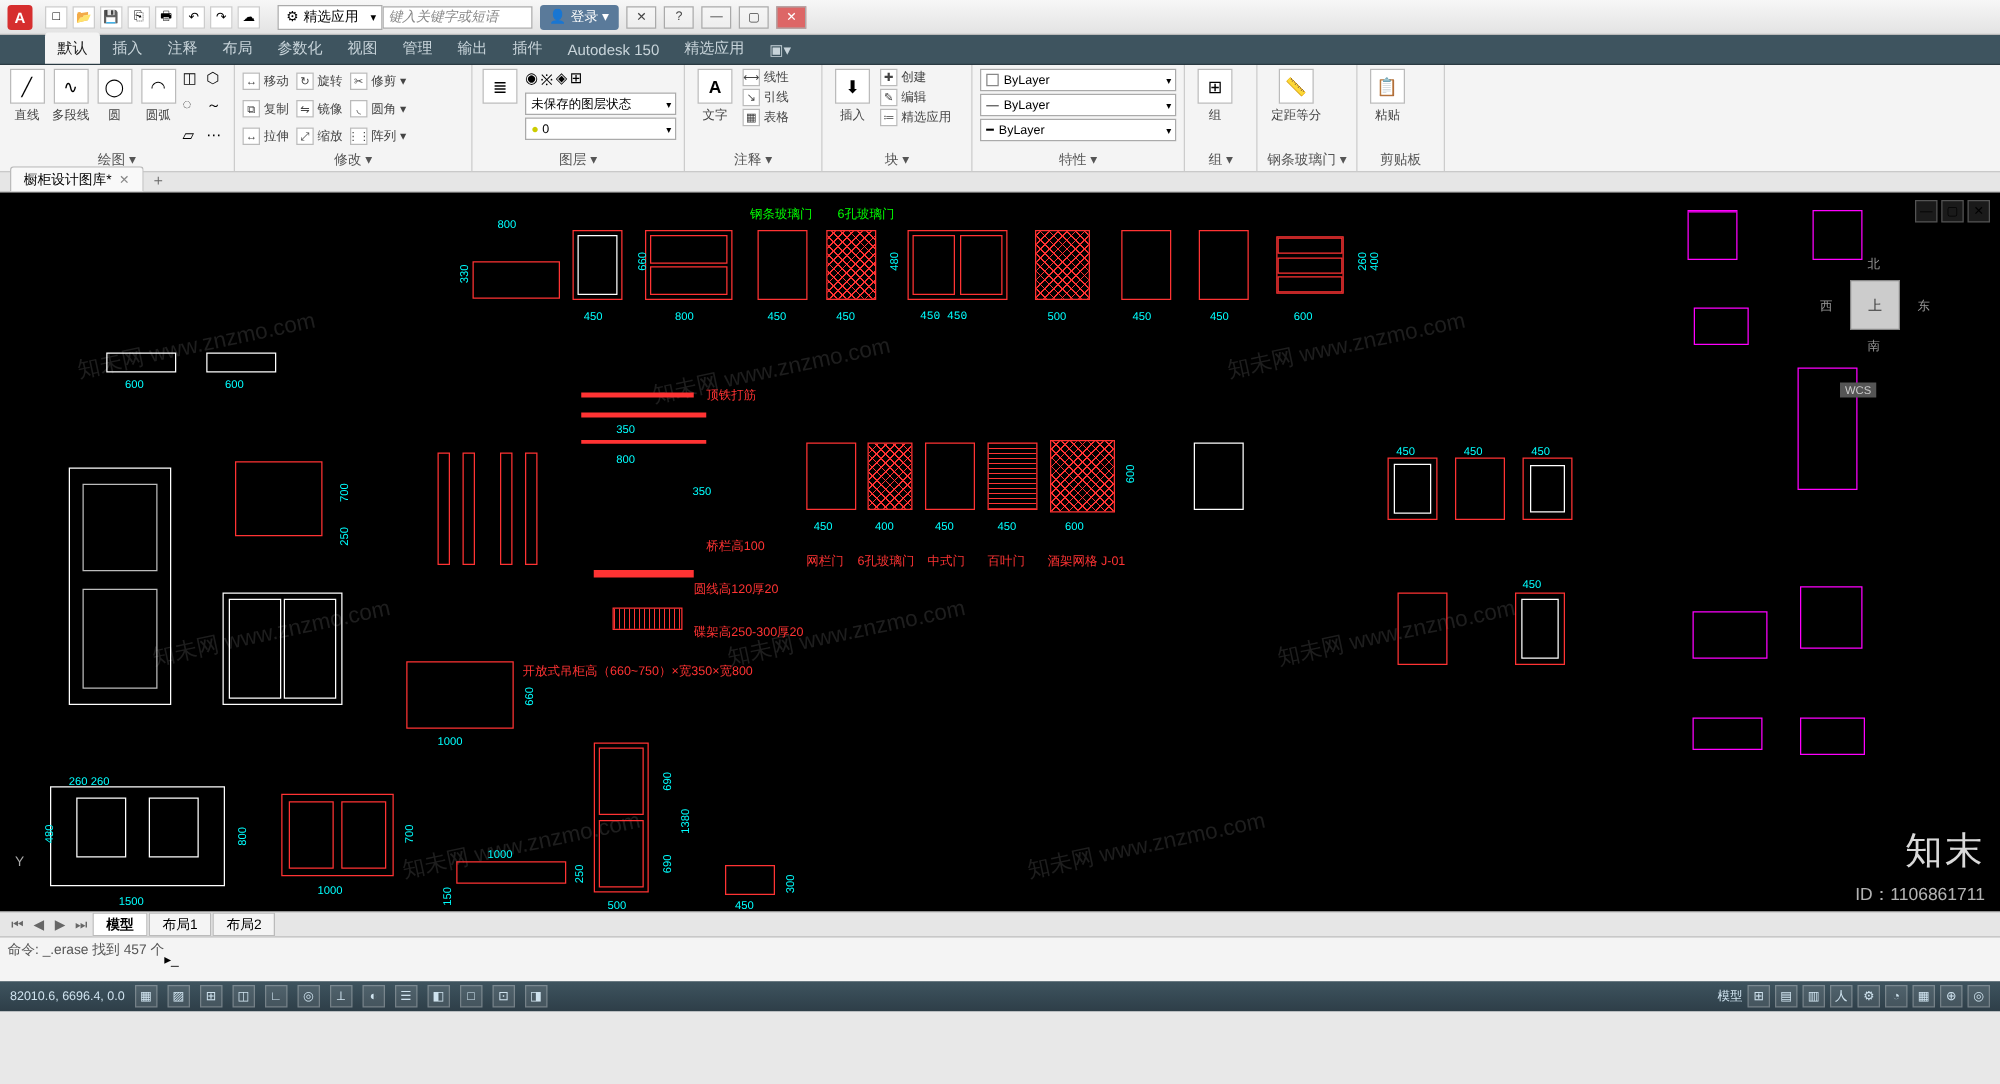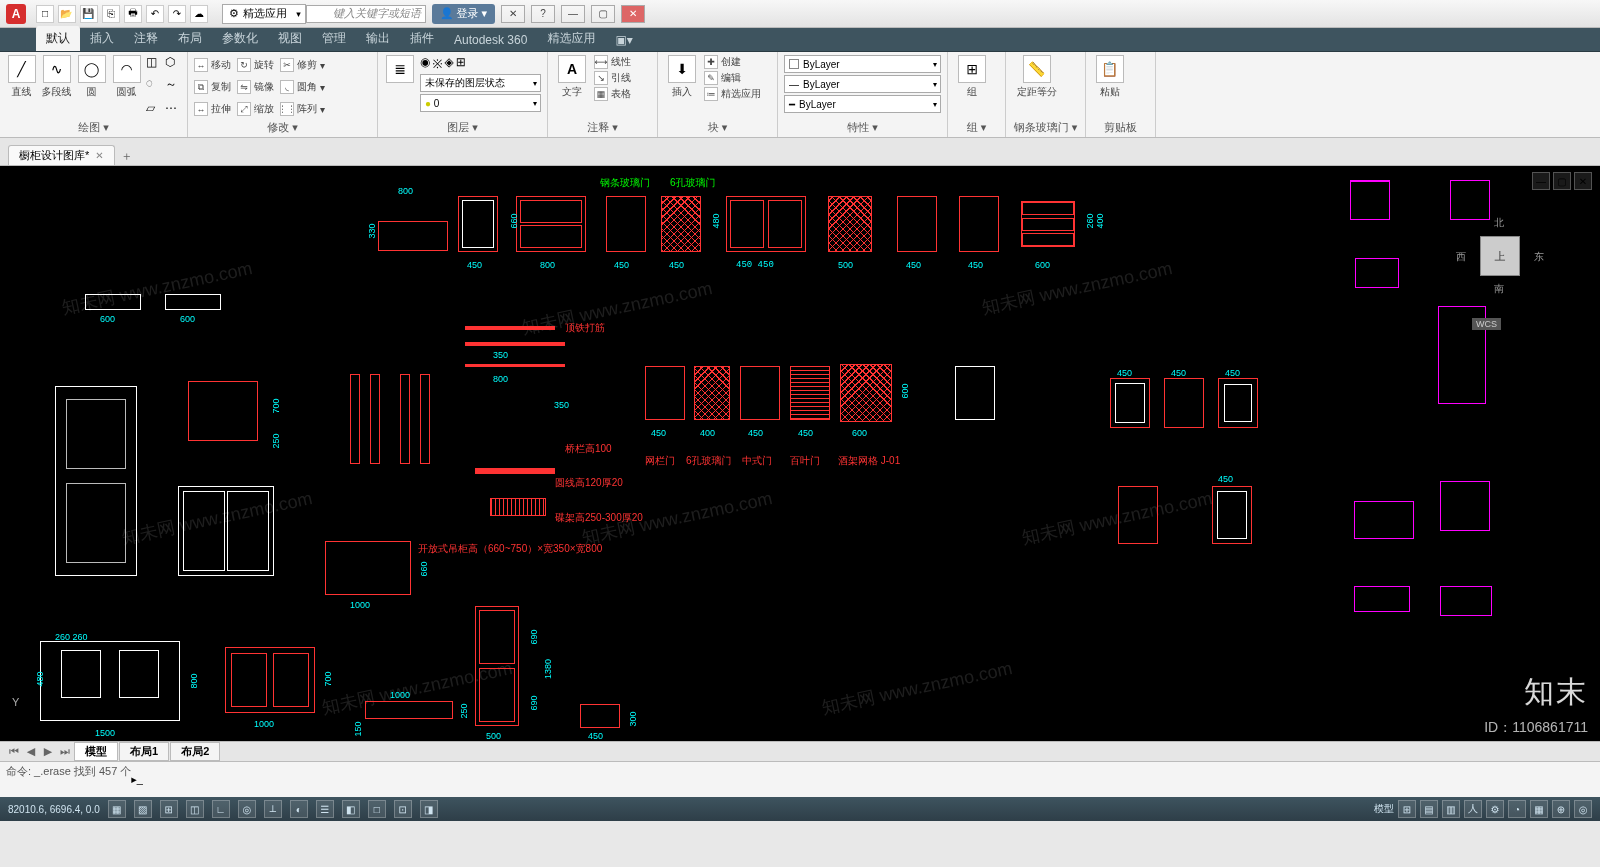--- a/index.html
+++ b/index.html
@@ -5,21 +5,21 @@
   * { box-sizing: border-box; margin: 0; padding: 0; font-family: "Microsoft YaHei", Arial, sans-serif; }
   body { width: 1600px; height: 867px; background: #e8e8e8; overflow: hidden; font-size: 12px; position: relative; }
 
   .titlebar { height: 28px; background: linear-gradient(#f7f7f7,#e3e3e3); display: flex; align-items: center; border-bottom: 1px solid #bbb; }
   .qat { display: flex; align-items: center; gap: 4px; padding: 0 6px; }
   .qat-btn { width: 18px; height: 18px; background: #fff; border: 1px solid #ccc; display: flex; align-items: center; justify-content: center; font-size: 10px; cursor: pointer; }
   .ws-dd { margin-left: 8px; height: 20px; border: 1px solid #aaa; background: #fff; padding: 0 18px 0 6px; font-size: 11px; display: flex; align-items: center; position: relative; }
   .ws-dd::after { content: "▾"; position: absolute; right: 4px; font-size: 9px; }
   .title-center { flex: 1; text-align: center; font-size: 12px; color: #444; }
   .title-right { display: flex; align-items: center; gap: 6px; padding-right: 8px; }
-  .search-box { width: 120px; height: 18px; border: 1px solid #aaa; background: #fff; padding: 0 4px; font-size: 11px; color: #888; font-style: italic; text-align: right; }
+  .search-box { width: 120px; height: 18px; border: 1px solid #aaa; background: #fff; padding: 0 4px; font-size: 11px; color: #888; font-style: italic; }
   .login-btn { height: 20px; padding: 0 8px; background: #5a7a9a; color: #fff; border-radius: 3px; display: flex; align-items: center; font-size: 11px; gap: 3px; }
   .win-btn { width: 24px; height: 18px; background: rgba(255,255,255,.3); border: 1px solid #aaa; display: flex; align-items: center; justify-content: center; font-size: 10px; color:#444;}
 
   .ribbon-tabs { height: 24px; background: #3e545f; display: flex; align-items: end; padding-left: 36px; border-bottom: 1px solid #2a3a42; }
   .r-tab { padding: 4px 10px; color: #c8d4da; font-size: 12px; cursor: pointer; }
   .r-tab.active { background: #f4f4f4; color: #222; border-radius: 3px 3px 0 0; }
   .app-logo { position: absolute; left: 6px; top: 4px; width: 20px; height: 20px; background: #d62e2e; border-radius: 3px; color:#fff; font-size:12px; font-weight:bold; display:flex;align-items:center;justify-content:center;}
 
   .ribbon { height: 86px; background: #f4f4f4; border-bottom: 1px solid #bbb; display: flex; }
   .panel { border-right: 1px solid #ccc; padding: 3px 6px 0 6px; display: flex; flex-direction: column; }
@@ -27,21 +27,21 @@
   .panel-title { text-align: center; font-size: 11px; color: #555; padding: 1px 0 2px; }
   .big-btn { width: 36px; display: flex; flex-direction: column; align-items: center; gap: 2px; cursor: pointer; }
   .big-btn .ico { width: 28px; height: 28px; border: 1px solid #bbb; background: #fff; display:flex;align-items:center;justify-content:center;font-size:14px;}
   .big-btn .lbl { font-size: 10px; color: #444; }
   .small-grid { display: grid; grid-template-columns: auto auto; gap: 2px 6px; }
   .small-btn { display: flex; align-items: center; gap: 3px; font-size: 10px; color: #444; cursor: pointer; white-space: nowrap;}
   .small-btn .si { width: 14px; height: 14px; border: 1px solid #bbb; background: #fff; display:inline-flex;align-items:center;justify-content:center;font-size:9px;}
   .layer-dd { height: 18px; border: 1px solid #aaa; background: #fff; font-size: 10px; padding: 0 14px 0 4px; display: flex; align-items: center; min-width: 92px; position: relative; }
   .layer-dd::after{content:"▾";position:absolute;right:3px;font-size:8px;}
 
-  .file-tabs { height: 28px; background: #e6e6e6; border-bottom: 1px solid #bbb; display: flex; align-items: end; padding-left: 8px; gap: 2px;}
+  .file-tabs { height: 16px; background: #e6e6e6; border-bottom: 1px solid #bbb; display: flex; align-items: end; padding-left: 8px; gap: 2px;}
   .file-tab { background: #f9f9f9; border: 1px solid #bbb; border-bottom: none; padding: 2px 10px; font-size: 11px; border-radius: 3px 3px 0 0; display:flex;align-items:center;gap:6px;}
   .file-tab .x { font-size: 10px; color: #888; }
   .plus-tab { width: 20px; text-align:center; font-size:12px; color:#666; cursor:pointer;}
 
   .canvas-wrap { position: relative; height: 575px; background: #000; overflow: hidden; }
   .canvas { position: absolute; inset: 0; }
   .dim { position: absolute; color: #0ff; font-size: 9px; white-space: nowrap; }
   .lbl-g { position: absolute; color: #0f0; font-size: 10px; }
   .lbl-r { position: absolute; color: #f33; font-size: 10px; white-space:nowrap;}
   .box { position: absolute; border: 1px solid #f33; }
@@ -49,21 +49,21 @@
   .box-m { position: absolute; border: 1px solid #f0f; }
   .hatch { background-image: repeating-linear-gradient(45deg,#f33 0 1px,transparent 1px 5px), repeating-linear-gradient(-45deg,#f33 0 1px,transparent 1px 5px); }
   .viewcube { position:absolute; right:60px; top:50px; width:80px; height:80px; }
   .vc-face{position:absolute;left:20px;top:20px;width:40px;height:40px;background:#ccc;border:1px solid #888;display:flex;align-items:center;justify-content:center;font-size:11px;color:#333;}
   .vc-dir{position:absolute;color:#999;font-size:10px;}
   .wm { position:absolute; color:rgba(120,120,120,.25); font-size:18px; transform:rotate(-12deg); pointer-events:none;}
   .corner-logo{position:absolute;right:12px;bottom:8px;color:rgba(255,255,255,.85);font-size:30px;font-weight:300;letter-spacing:2px;}
   .corner-id{position:absolute;right:12px;bottom:0;color:rgba(255,255,255,.7);font-size:14px;}
 
   .model-tabs { height: 20px; background: #e6e6e6; border-top: 1px solid #bbb; display: flex; align-items: center; padding-left: 6px; gap: 1px; font-size:11px;}
-  .mt { padding: 1px 10px; background: #f4f4f4; border: 1px solid #bbb; cursor:pointer;font-weight:bold;}
+  .mt { padding: 1px 10px; background: #f4f4f4; border: 1px solid #bbb; cursor:pointer;}
   .mt.active { background: #fff; font-weight: 600; }
   .nav-arrow{width:16px;text-align:center;color:#666;cursor:pointer;}
 
   .cmdline { height: 36px; background: #f4f4f4; border-top:1px solid #bbb; display:flex;flex-direction:row; font-size:11px; padding:2px 6px;}
   .cmd-hist{color:#555;}
   .cmd-in{display:flex;align-items:center;gap:4px;}
   .cmd-in input{flex:0 0 400px;border:1px solid #aaa;height:16px;padding:0 4px;font-size:11px;font-style:italic;color:#888;}
 
   .statusbar { height: 24px; background: linear-gradient(#3e545f,#2e3e48); color: #cfe3ef; display:flex; align-items:center; padding:0 8px; gap:8px; font-size:10px;}
   .sb-btn{width:18px;height:18px;background:rgba(255,255,255,.1);border:1px solid rgba(255,255,255,.25);display:flex;align-items:center;justify-content:center;font-size:10px;cursor:pointer;}
@@ -106,21 +106,21 @@
 <div class="ribbon-tabs">
   <div class="r-tab active">默认</div>
   <div class="r-tab">插入</div>
   <div class="r-tab">注释</div>
   <div class="r-tab">布局</div>
   <div class="r-tab">参数化</div>
   <div class="r-tab">视图</div>
   <div class="r-tab">管理</div>
   <div class="r-tab">输出</div>
   <div class="r-tab">插件</div>
-  <div class="r-tab">Autodesk 360</div>
+  <div class="r-tab">Autodesk 150</div>
   <div class="r-tab">精选应用</div>
   <div class="r-tab">▣▾</div>
 </div>
 
 <div class="ribbon">
 
   <div class="panel" style="width:188px;">
     <div class="panel-body">
       <div class="big-btn">
           <div class="ico">╱</div>

